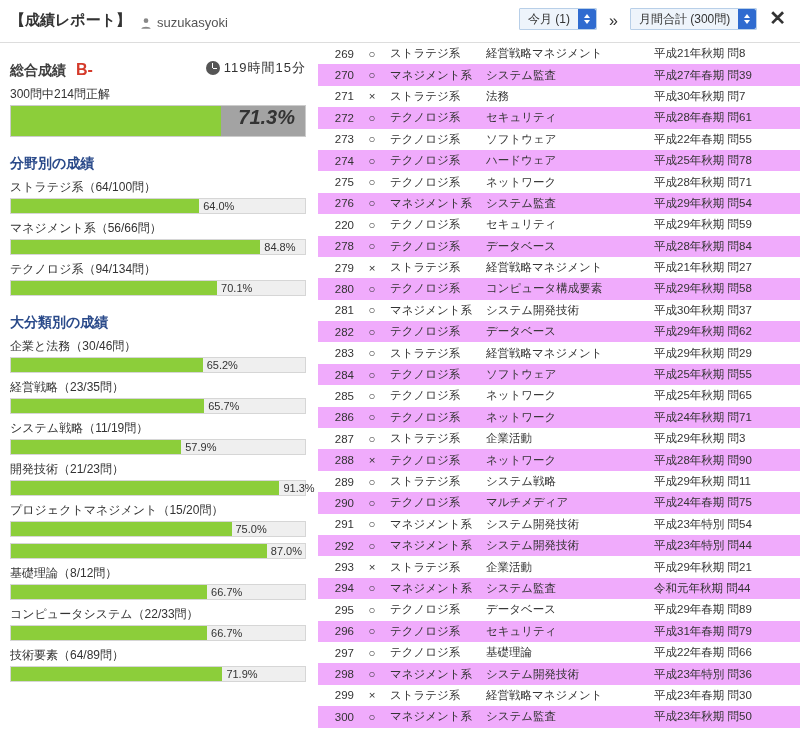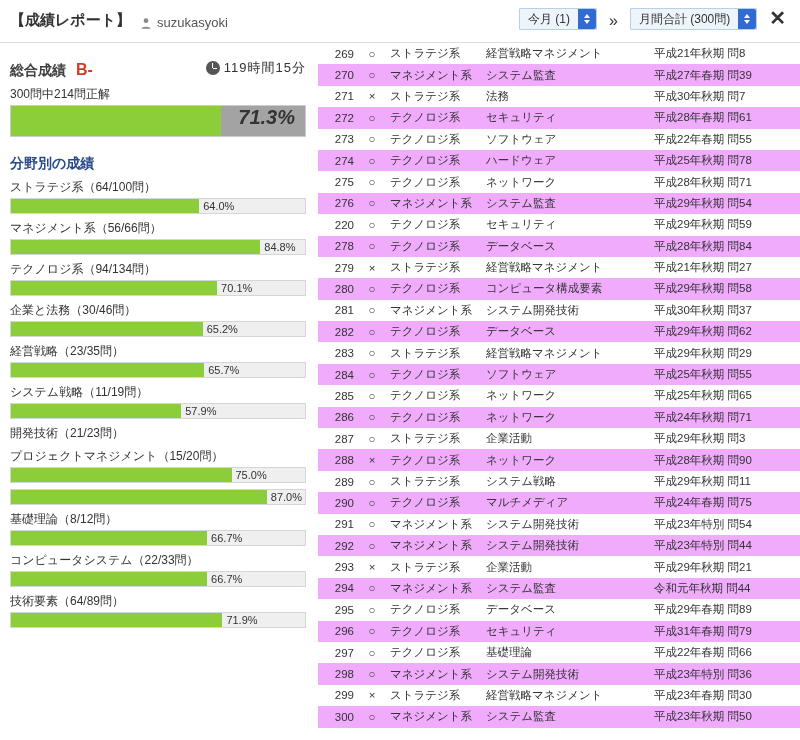--- a/index.html
+++ b/index.html
@@ -108,20 +108,21 @@
         </div>
         <div class="row">
           <div class="lab">テクノロジ系（94/134問）</div>
           <div class="bar">
             <div class="fill" style="width: 70.1%;"></div>
             <span class="pct" style="left: 70.1%;">70.1%</span>
           </div>
         </div>
       </div>
 
+    <div class="cat-title">大分類別の成績</div>
     <div id="bymajor">
         <div class="row">
           <div class="lab">企業と法務（30/46問）</div>
           <div class="bar">
             <div class="fill" style="width: 65.2%;"></div>
             <span class="pct" style="left: 65.2%;">65.2%</span>
           </div>
         </div>
         <div class="row">
           <div class="lab">経営戦略（23/35問）</div>
@@ -132,20 +133,24 @@
         </div>
         <div class="row">
           <div class="lab">システム戦略（11/19問）</div>
           <div class="bar">
             <div class="fill" style="width: 57.9%;"></div>
             <span class="pct" style="left: 57.9%;">57.9%</span>
           </div>
         </div>
         <div class="row">
           <div class="lab">開発技術（21/23問）</div>
+          <div class="bar">
+            <div class="fill" style="width: 91.3%;"></div>
+            <span class="pct" style="left: 91.3%;">91.3%</span>
+          </div>
         </div>
         <div class="row">
           <div class="lab">プロジェクトマネジメント（15/20問）</div>
           <div class="bar">
             <div class="fill" style="width: 75%;"></div>
             <span class="pct" style="left: 75%;">75.0%</span>
           </div>
         </div>
         <div class="row">
           <div class="bar">

